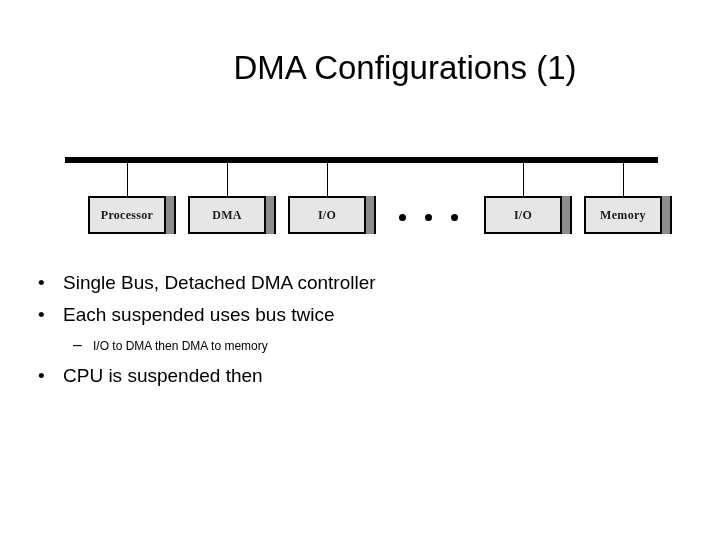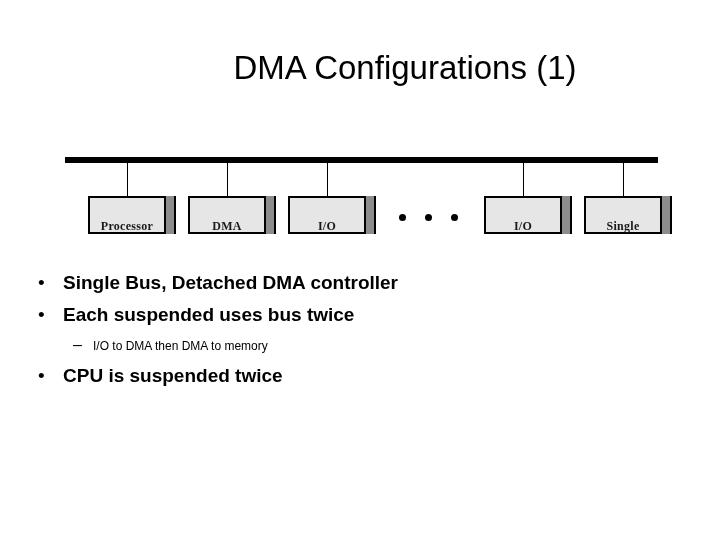--- a/index.html
+++ b/index.html
@@ -67,21 +67,21 @@
   .node-face {
     position: absolute;
     left: 0;
     top: 0;
     width: 100%;
     height: 38px;
     background: #e6e6e6;
     border: 2px solid #000000;
     box-sizing: border-box;
     display: flex;
-    align-items: flex-end;
+    align-items: center;
     justify-content: center;
   }
   .node-label {
     font-family: "Liberation Serif", serif;
     font-size: 12px;
     font-weight: 700;
     color: #1a1a1a;
     letter-spacing: 0.3px;
     line-height: 1;
     white-space: nowrap;
@@ -149,21 +149,20 @@
     line-height: 30px;
     color: #000000;
     text-align: left;
   }
   .bullet-l1 .txt {
     font-family: "Liberation Sans", sans-serif;
     font-size: 19px;
     line-height: 30px;
     color: #000000;
     white-space: nowrap;
-    font-weight: bold;
   }
   .bullet-l2 {
     padding-left: 73px;
     margin-bottom: 2px;
   }
   .bullet-l2 .marker {
     width: 20px;
     flex: 0 0 20px;
     font-size: 16px;
     line-height: 26px;
@@ -216,21 +215,21 @@
         <div class="node-side"></div>
         <div class="node-face">
           <span class="node-label">I/O</span>
         </div>
       </div>
       <div class="connector" style="left: 623px;"></div>
       <div class="node-box" style="left: 584px; width: 78px;">
         <div class="node-bottom"></div>
         <div class="node-side"></div>
         <div class="node-face">
-          <span class="node-label">Single</span>
+          <span class="node-label">Memory</span>
         </div>
       </div>
       <div class="ellipsis" style="left: 399px;">
         <span class="ellipsis-dot"></span>
         <span class="ellipsis-dot"></span>
         <span class="ellipsis-dot"></span>
       </div>
     </div>
 </div>
 
@@ -242,15 +241,15 @@
     <div class="bullet-row bullet-l1">
       <span class="marker">•</span>
       <span class="txt">Each suspended uses bus twice</span>
     </div>
     <div class="bullet-row bullet-l2">
       <span class="marker">–</span>
       <span class="txt">I/O to DMA then DMA to memory</span>
     </div>
     <div class="bullet-row bullet-l1">
       <span class="marker">•</span>
-      <span class="txt">CPU is suspended twice</span>
+      <span class="txt">CPU is suspended then</span>
     </div>
   </div>
 
 </body></html>

